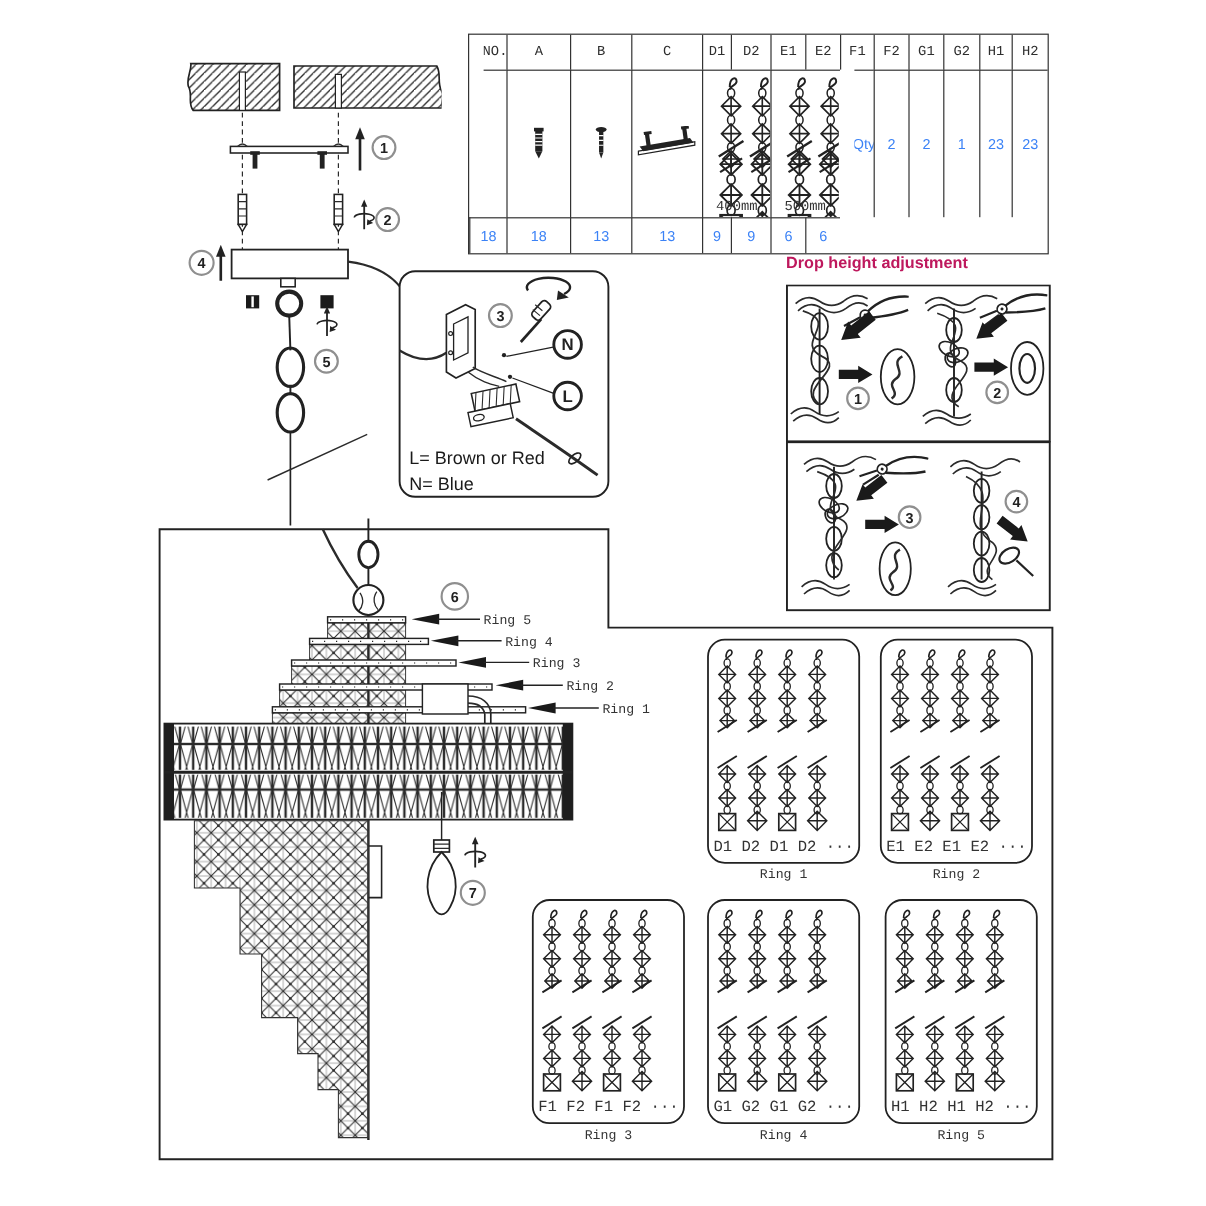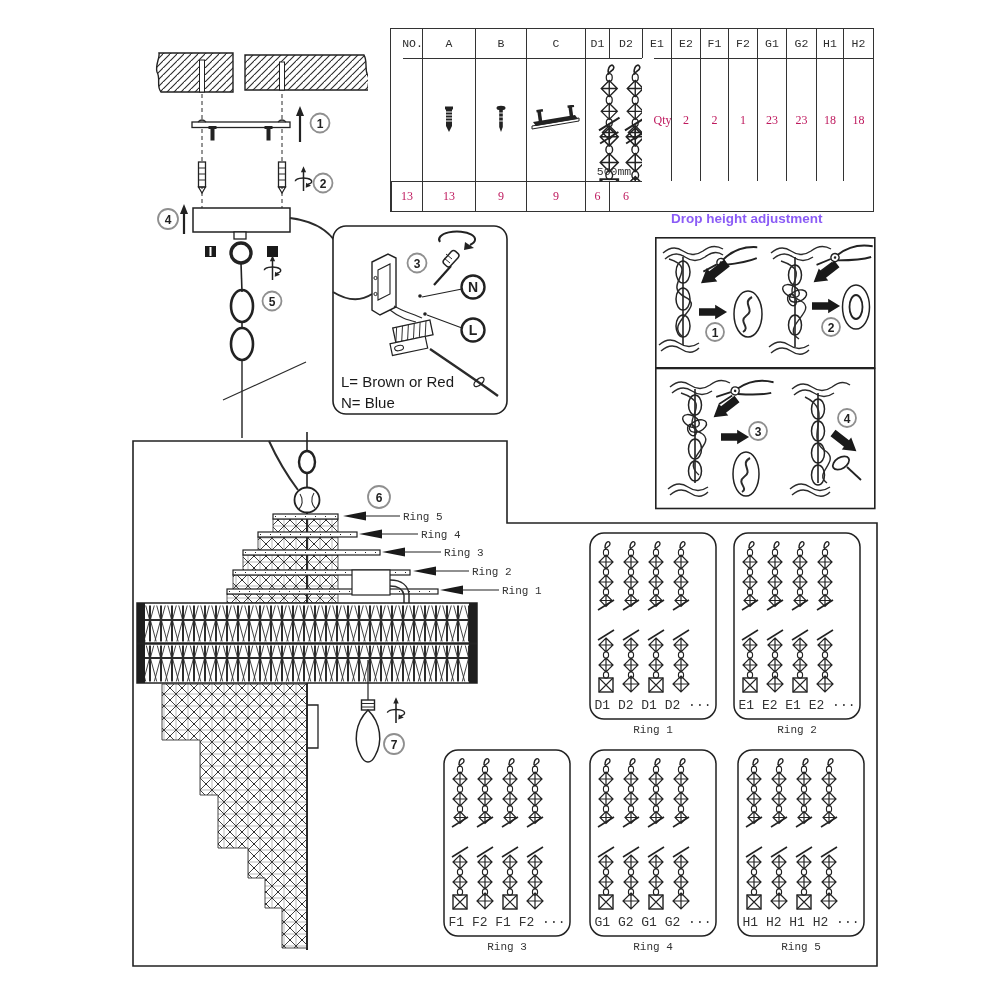--- a/index.html
+++ b/index.html
@@ -7,33 +7,33 @@
           font-family:"Liberation Sans",sans-serif;color:#2e2e2e;}
   svg{display:block;}
   .abs{position:absolute;}
   
   .ptable{position:absolute;left:390px;top:28px;display:grid;
           grid-template-columns:31px 53px 51px 59px 24px 33px 29px 29px 28px 29px 29px 30px 27px 30px;
           grid-template-rows:29px 123px 30px;border:1.4px solid #333;background:#fff;}
   .c{border-left:1px solid #333;border-top:1px solid #333;display:flex;align-items:center;justify-content:center;overflow:hidden;}
   .c.fc{border-left:none;margin-left:12px;} .c.fr{border-top:none;}
   .hcell{font-family:"Liberation Mono",monospace;font-size:11.5px;color:#2e2e2e;}
-  .qcell{font-family:Liberation Serif, serif;font-size:12px;color:#be185d;}
+  .qcell{font-family:Liberation Sans, sans-serif;font-size:12px;color:#3b82f6;}
   .pair{grid-column:span 2;}
   
   .stepc{fill:#fff;stroke:#8f8f8f;stroke-width:1.8;}
   .stept{font:600 12px "Liberation Sans",sans-serif;fill:#222;text-anchor:middle;}
   .mono{font-family:"Liberation Mono",monospace;fill:#333;}
   .rlabel{font-size:11px;}
   .seqlabel{font-size:13px;}
   .lenlabel{font-size:11.5px;text-anchor:middle;}
   .ln{stroke:#2b2b2b;fill:none;}
   .blk{fill:#1a1a1a;stroke:none;}
   .droptitle{position:absolute;left:655px;top:211px;width:240px;
-             font:bold 13.5px "Liberation Sans",sans-serif;color:#8b5cf6;margin-left:16px;}
+             font:bold 13.5px "Liberation Sans",sans-serif;color:#be185d;}
   .wiretext{font:15px "Liberation Sans",sans-serif;fill:#1a1a1a;}
   .nlletter{font:bold 14px "Liberation Sans",sans-serif;fill:#222;text-anchor:middle;}
   .caption{position:absolute;width:130px;text-align:center;
            font-family:"Liberation Mono",monospace;font-size:11px;color:#333;}
 </style>
 </head>
 <body>
 
 <div id="canvas">
 
@@ -137,20 +137,29 @@
       <rect x="37.5" y="0" width="6.5" height="2.5" fill="#222" transform="rotate(-8 41 1)"></rect>
       <path d="M2,21 L49,13 L49,16 L2,24 Z" fill="none" stroke="#222" stroke-width="1"></path>
     </svg>
   </div>
   <div class="c pair">
     <svg width="55" height="121">
       <use href="#strand-top" transform="translate(3,1) scale(0.7)"></use>
       <use href="#strand-top" transform="translate(29,1) scale(0.7)"></use>
       <use href="#strand-bot-sq" transform="translate(3,55) scale(0.7)"></use>
       <use href="#strand-bot-di" transform="translate(29,55) scale(0.7)"></use>
+      <text class="mono lenlabel" x="27" y="115">400mm</text>
+    </svg>
+  </div>
+  <div class="c pair">
+    <svg width="55" height="121">
+      <use href="#strand-top" transform="translate(3,1) scale(0.7)"></use>
+      <use href="#strand-top" transform="translate(29,1) scale(0.7)"></use>
+      <use href="#strand-bot-sq" transform="translate(3,55) scale(0.7)"></use>
+      <use href="#strand-bot-di" transform="translate(29,55) scale(0.7)"></use>
       <text class="mono lenlabel" x="27" y="115">500mm</text>
     </svg>
   </div>
 
   <div class="c fc qcell">Qty</div>
   <div class="c qcell">2</div>
   <div class="c qcell">2</div>
   <div class="c qcell">1</div>
   <div class="c qcell">23</div>
   <div class="c qcell">23</div>

